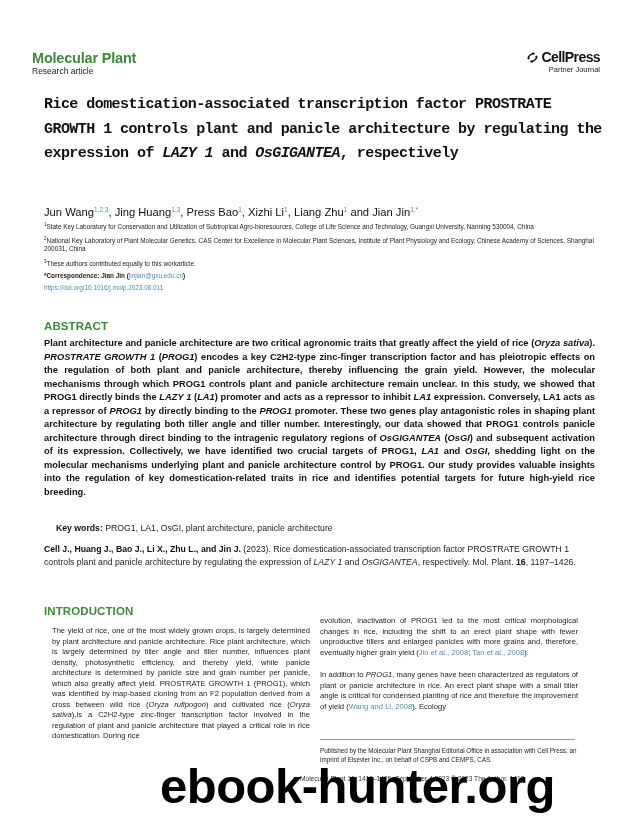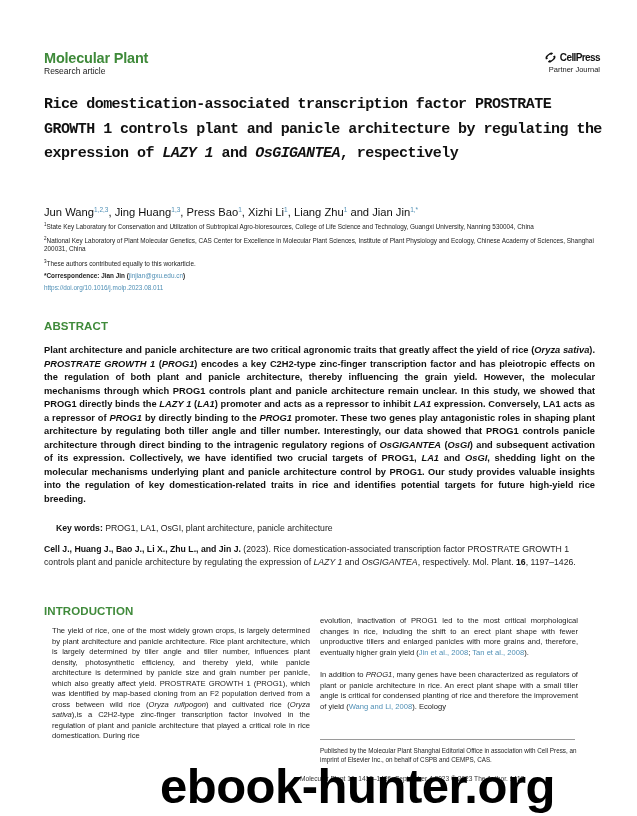--- a/index.html
+++ b/index.html
@@ -1,44 +1,44 @@
 <!DOCTYPE html>
 <html><head>
 <meta charset="utf-8">
 <style>
   * { box-sizing: border-box; margin: 0; padding: 0; }
   html, body { width: 637px; height: 816px; background: #ffffff; overflow: hidden; }
   body { position: relative; font-family: "Liberation Sans", sans-serif; color: #1a1a1a; }
 
-  .journal { position: absolute; left: 44px; top: 50px; }
+  .journal { position: absolute; left: 32px; top: 50px; }
   .journal-name { font-size: 14.5px; font-weight: bold; color: #3f8a3a; letter-spacing: -0.2px; line-height: 16px; }
   .article-type { font-size: 8.5px; color: #222; line-height: 11px; }
 
   .cellpress { position: absolute; right: 37px; top: 50px; text-align: right; }
   .cp-row { display: flex; align-items: center; justify-content: flex-end; gap: 3px; }
   .cp-logo { width: 13px; height: 13px; }
-  .cp-name { font-size: 10px; font-weight: bold; color: #111; letter-spacing: -0.6px; line-height: 15px; }
+  .cp-name { font-size: 14px; font-weight: bold; color: #111; letter-spacing: -0.6px; line-height: 15px; }
   .cp-sub { font-size: 7.5px; color: #222; line-height: 10px; }
 
   .title { position: absolute; left: 44px; top: 93px; width: 560px; font-size: 15px; font-weight: bold; line-height: 24.5px; color: #111; letter-spacing: -0.55px; font-family: Liberation Mono, monospace; }
   .title i { font-style: italic; }
 
   .authors { position: absolute; left: 44px; top: 203px; font-size: 11.2px; color: #111; line-height: 14px; white-space: nowrap; }
   .authors sup { font-size: 6.5px; color: #4f8fb5; vertical-align: 4px; }
 
   .affils { position: absolute; left: 44px; top: 221px; width: 555px; font-size: 6.4px; line-height: 8.6px; color: #222; }
   .affils p { margin-bottom: 4px; }
   .affils sup { font-size: 4.5px; vertical-align: 2.5px; }
   .corr { font-weight: bold; }
   .link { color: #4f8fb5; }
   .corr .link { font-weight: normal; }
 
   .section-head { font-size: 11.5px; font-weight: bold; color: #3f8a3a; letter-spacing: 0.1px; }
   .abstract-head { position: absolute; left: 44px; top: 320px; }
-  .abstract { position: absolute; left: 44px; top: 337px; width: 551px; font-size: 9.3px; font-weight: bold; line-height: 13.5px; color: #111; text-align: justify; margin-top: 7px; }
+  .abstract { position: absolute; left: 44px; top: 337px; width: 551px; font-size: 9.3px; font-weight: bold; line-height: 13.5px; color: #111; text-align: justify; }
   .abstract i { font-style: italic; }
 
   .keywords { position: absolute; left: 44px; top: 522px; font-size: 8.7px; line-height: 12px; color: #222; padding-left: 12px; }
   .keywords b { color: #111; }
 
   .citation { position: absolute; left: 44px; top: 543px; width: 540px; font-size: 8.7px; line-height: 12.8px; color: #222; }
   .citation b { color: #111; }
   .citation i { font-style: italic; }
 
   .intro-head { position: absolute; left: 44px; top: 605px; }

